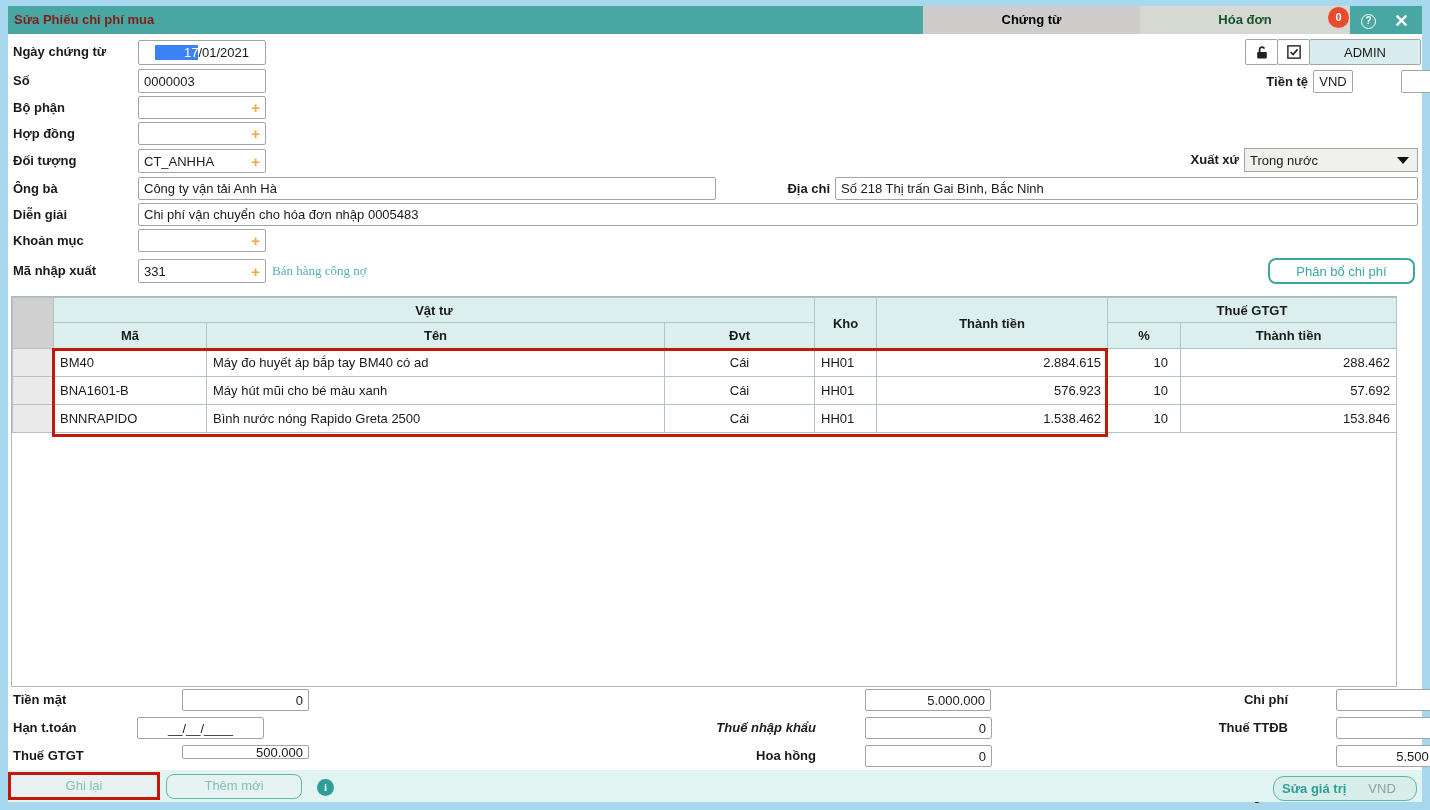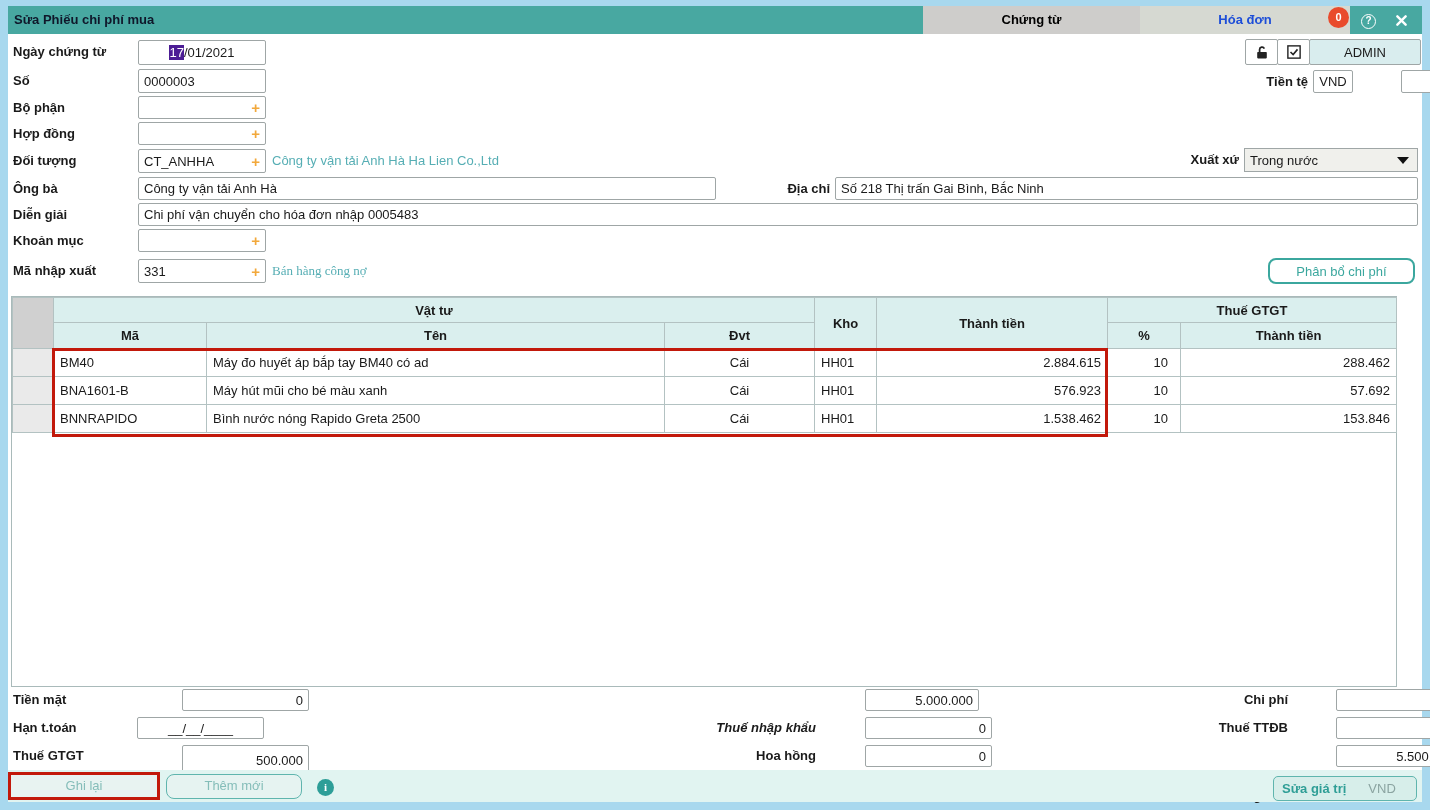--- a/index.html
+++ b/index.html
@@ -1,51 +1,51 @@
 <!DOCTYPE html>
 <html><head>
 <meta charset="utf-8">
 <style>
   * { margin:0; padding:0; box-sizing:border-box; }
   body { font-family:"Liberation Sans", sans-serif; }
   .page { position:relative; width:1430px; height:810px; background:#a8d8ee; overflow:hidden; font-size:13px; color:#1a1a1a; }
   .win { position:absolute; left:8px; top:6px; width:1414px; height:796px; background:#ffffff; }
   .titlebar { position:absolute; left:8px; top:6px; width:1414px; height:28px; background:#48a8a1; }
-  .title-text { position:absolute; left:6px; top:0; height:28px; line-height:28px; color:#0f172a; font-weight:bold; }
+  .title-text { position:absolute; left:6px; top:0; height:28px; line-height:28px; color:#7f1d1d; font-weight:bold; }
   .tab { position:absolute; top:6px; height:28px; line-height:28px; text-align:center; font-weight:bold; }
   .tab1 { left:923px; width:217px; background:#cecdcb; color:#000000; }
-  .tab2 { left:1140px; width:210px; background:#d6d9d2; color:#1d4ed8; }
+  .tab2 { left:1140px; width:210px; background:#d6d9d2; color:#14532d; }
   .badge { position:absolute; left:1328px; top:7px; width:21px; height:21px; border-radius:50%; background:#e94b2c; color:#fff; font-size:11px; font-weight:bold; text-align:center; line-height:21px; z-index:3; }
   .help { position:absolute; left:1361px; top:14px; width:15px; height:15px; border:1.5px solid #fff; border-radius:50%; color:#fff; font-size:10px; font-weight:bold; text-align:center; line-height:12px; }
   .close { position:absolute; left:1396px; top:15px; width:11px; height:11px; }
   .lbl { position:absolute; font-weight:bold; height:24px; line-height:24px; white-space:nowrap; }
   .rlbl { text-align:right; }
   .box { position:absolute; background:#fff; border:1px solid #9fa6a6; border-radius:2px; display:flex; align-items:center; padding:0 5px; white-space:nowrap; }
   .box.ctr { justify-content:center; }
   .box.rgt { justify-content:flex-end;margin-left:45px; }
   .plus { position:absolute; right:5px; top:0; bottom:0; display:flex; align-items:center; color:#f2a83b; font-weight:bold; font-size:15px; }
   .helper { position:absolute; color:#56aeb4; height:24px; line-height:24px; white-space:nowrap; }
-  .day-sel { background:#4c1d95; color:#fff; }
+  .day-sel { background:#3b82f6; color:#fff;padding-left:29px; }
   .dropdown { position:absolute; background:#f0f0ec; border:1px solid #9fa6a6; display:flex; align-items:center; padding:0 5px; }
   .dd-arrow { position:absolute; right:8px; width:0; height:0; border-left:6px solid transparent; border-right:6px solid transparent; border-top:7px solid #111; }
   .btn-teal { position:absolute; border:2px solid #3ba79e; border-radius:8px; background:#fff; color:#3ba79e; text-align:center; }
   .table-area { position:absolute; left:11px; top:296px; width:1386px; height:391px; border:1px solid #a9baba; background:#fff; }
   table.grid { border-collapse:collapse; width:1385px; table-layout:fixed; }
   table.grid td, table.grid th { border:1px solid #b3c2c2; font-size:13px; padding:0 6px; overflow:hidden; }
   table.grid th { background:#daefee; font-weight:bold; }
   table.grid th.sel { background:#d0d0d0; }
   table.grid td.sel { background:#eaeaea; }
   td.num { text-align:right; }
   td.ctr { text-align:center; }
   .red-box { position:absolute; border:3px solid #c2190b; z-index:5; }
   .footer { position:absolute; left:8px; top:770px; width:1414px; height:32px; background:#e1f4f1; }
   .ghilai-btn { position:absolute; left:11px; top:775px; width:146px; height:22px; background:#e8f3f1; color:#85bdb9; text-align:center; line-height:22px; z-index:6; }
   .themmoi-btn { position:absolute; left:166px; top:774px; width:136px; height:25px; border:1.5px solid #5fb5ae; border-radius:8px; color:#85bdb9; text-align:center; line-height:22px; background:#e6f3f1; }
   .info-icon { position:absolute; left:317px; top:779px; width:17px; height:17px; border-radius:50%; background:#2d9e98; color:#fff; text-align:center; line-height:17px; font-weight:bold; font-size:11px; font-family:"Liberation Serif", serif; }
-  .suagiatri { position:absolute; left:1273px; top:776px; width:144px; height:25px; border:1.5px solid #5fb5ae; border-radius:5px; background:#d7eeea; display:flex; align-items:center; }
+  .suagiatri { position:absolute; left:1273px; top:776px; width:144px; height:25px; border:1.5px solid #5fb5ae; border-radius:11px; background:#d7eeea; display:flex; align-items:center; }
   .suagiatri .t1 { color:#2f9e96; font-weight:bold; margin-left:8px; }
   .suagiatri .t2 { color:#8ba4a1; margin-left:22px; }
 </style>
 </head>
 <body>
 
 <div class="page">
   <div class="win"></div>
 
   <div class="titlebar">
@@ -92,21 +92,20 @@
   <div class="lbl" style="left:13px; top:122px;">Hợp đồng</div>
   <div class="box" style="left:138px; top:122px; width:128px; height:23px;">
     <span class="plus">+</span>
   </div>
 
   <div class="lbl" style="left:13px; top:149px;">Đối tượng</div>
   <div class="box" style="left:138px; top:149px; width:128px; height:24px;">
     <span>CT_ANHHA</span>
     <span class="plus">+</span>
   </div>
-  <div class="helper" style="left:272px; top:149px;">Công ty vận tải Anh Hà Ha Lien Co.,Ltd</div>
   <div class="lbl rlbl" style="left:1150px; top:148px; width:89px;">Xuất xứ</div>
   <div class="dropdown" style="left:1244px; top:148px; width:174px; height:24px;">
     <span>Trong nước</span>
     <span class="dd-arrow"></span>
   </div>
 
   <div class="lbl" style="left:13px; top:177px;">Ông bà</div>
   <div class="box" style="left:138px; top:177px; width:578px; height:23px;">Công ty vận tải Anh Hà</div>
   <div class="lbl rlbl" style="left:760px; top:177px; width:70px;">Địa chỉ</div>
   <div class="box" style="left:835px; top:177px; width:583px; height:23px;">Số 218 Thị trấn Gai Bình, Bắc Ninh</div>
@@ -187,23 +186,23 @@
     </tbody>
       </table>
   </div>
   <div class="red-box" style="left:52px; top:348px; width:1056px; height:89px;"></div>
 
   <div class="lbl" style="left:13px; top:688px;">Tiền mặt</div>
   <div class="box rgt" style="left:137px; top:689px; width:127px; height:22px;">0</div>
   <div class="lbl" style="left:13px; top:716px;">Hạn t.toán</div>
   <div class="box ctr" style="left:137px; top:717px; width:127px; height:22px;">__/__/____</div>
   <div class="lbl" style="left:13px; top:744px;">Thuế GTGT</div>
-  <div class="box rgt" style="left:137px; top:745px; width:127px; height:30px;">500.000</div>
-
-  <div class="box rgt" style="left:820px; top:689px; width:114px; height:22px;">5.000.000</div>
+  <div class="box rgt" style="left:137px; top:745px; width:127px; height:14px;">500.000</div>
+
+  <div class="box rgt" style="left:820px; top:689px; width:126px; height:22px;">5.000.000</div>
   <div class="lbl rlbl" style="left:600px; top:716px; width:216px;font-style:italic;">Thuế nhập khẩu</div>
   <div class="box rgt" style="left:820px; top:717px; width:127px; height:22px;">0</div>
   <div class="lbl rlbl" style="left:600px; top:744px; width:216px;">Hoa hồng</div>
   <div class="box rgt" style="left:820px; top:745px; width:127px; height:22px;">0</div>
 
   <div class="lbl rlbl" style="left:1150px; top:688px; width:138px;">Chi phí</div>
   <div class="box rgt" style="left:1291px; top:689px; width:124px; height:22px;">0</div>
   <div class="lbl rlbl" style="left:1150px; top:716px; width:138px;">Thuế TTĐB</div>
   <div class="box rgt" style="left:1291px; top:717px; width:124px; height:22px;">0</div>
   <div class="lbl rlbl" style="left:1150px; top:744px; width:138px;margin-top:40px;">Tổng tiền</div>

